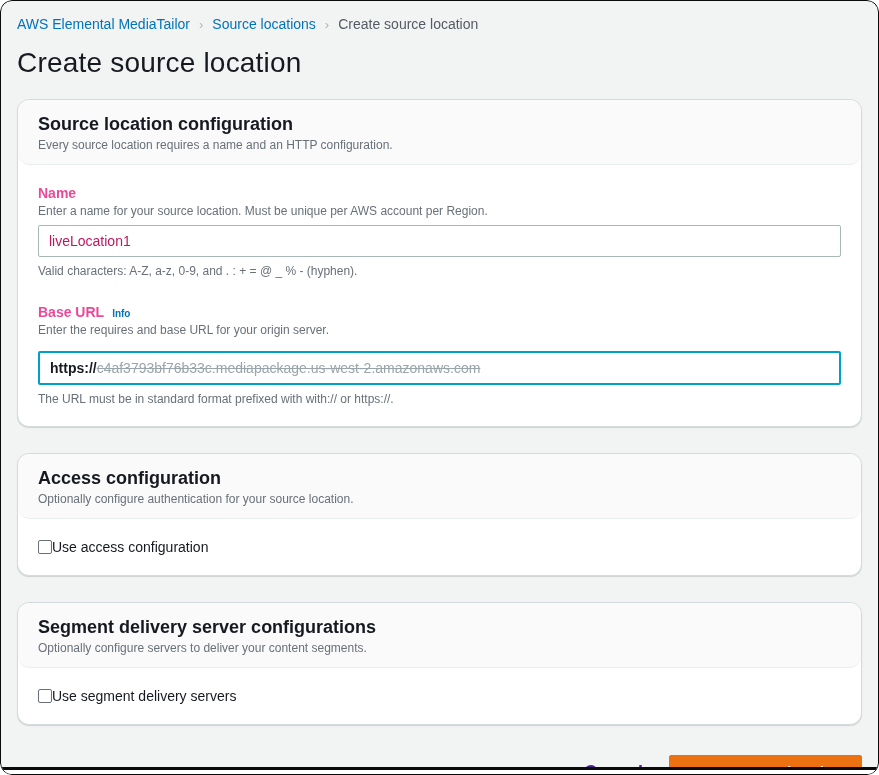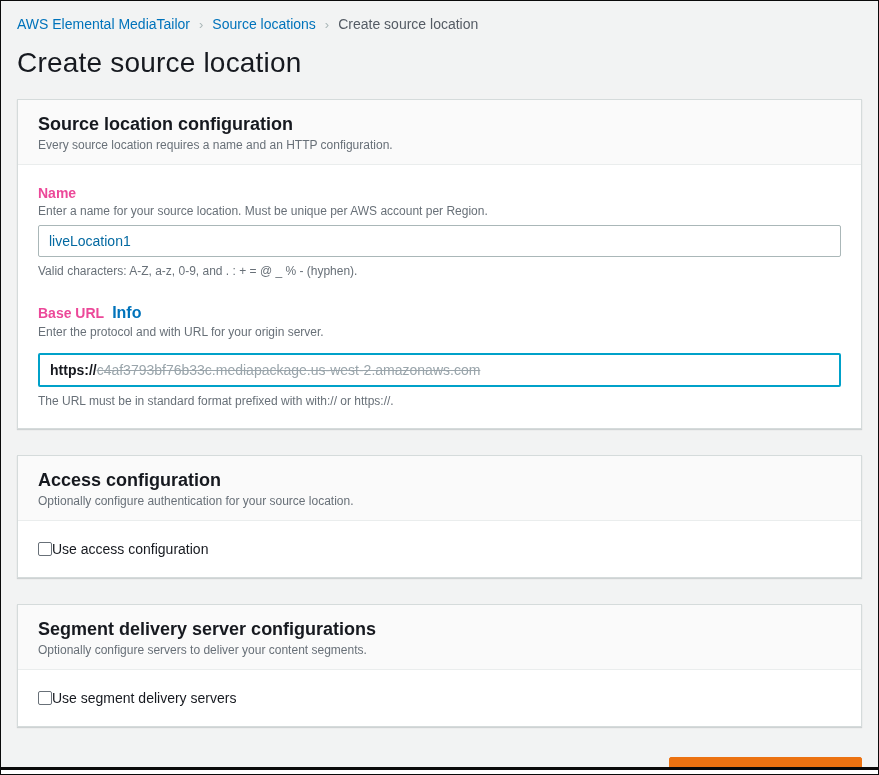--- a/index.html
+++ b/index.html
@@ -1,15 +1,15 @@
 <!DOCTYPE html>
 <html><head>
 <meta charset="utf-8">
 <style>
-  * { box-sizing: border-box; margin: 0; padding: 0; }
+  * { box-sizing: border-box; margin: 0; padding: 0; border-radius: 12px; }
   html, body { background: #ffffff; }
   body { font-family: "Liberation Sans", sans-serif; color: #16191f; }
 
   .frame {
     width: 879px; height: 775px;
     border: 1px solid #0a0a0a;
     background: #f2f3f3;
     position: relative;
     overflow: hidden;
     padding: 0 16px;
@@ -45,27 +45,27 @@
     border-bottom: 1px solid #eaeded;
   }
   .card-title { font-size: 18px; font-weight: 700; color: #16191f; }
   .card-desc { font-size: 12px; color: #687078; margin-top: 3px; }
   .card-body { padding: 20px; }
 
   
   .field + .field { margin-top: 26px; }
   .field-label-row { display: flex; align-items: baseline; gap: 8px; }
   .field-label { font-size: 14px; font-weight: 700; color: #ec4899; }
-  .info-link { font-size: 16px; font-weight: 700; color: #0073bb; text-decoration: none; cursor: pointer; }
+  .info-link { font-size: 10px; font-weight: 700; color: #0073bb; text-decoration: none; cursor: pointer; }
   .field-desc { font-size: 12px; color: #687078; margin-top: 3px; }
   .text-input {
     display: block; width: 100%; height: 32px;
     margin-top: 7px; padding: 4px 10px;
     font-family: "Liberation Sans", sans-serif;
-    font-size: 14px; color: #0369a1;
+    font-size: 14px; color: #be185d;
     background: #ffffff;
     border: 1px solid #aab7b8; border-radius: 2px;
     outline: none;
   }
   .url-input {
     display: flex; align-items: center;
     width: 100%; height: 34px;
     margin-top: 14px; padding: 0 10px;
     font-size: 14px; background: #ffffff;
     border: 2px solid #00a1c9; border-radius: 2px;
@@ -130,21 +130,21 @@
         <div class="field-desc">Enter a name for your source location. Must be unique per AWS account per Region.</div>
         <input class="text-input" type="text" value="liveLocation1" style="">
         <div class="constraint">Valid characters: A-Z, a-z, 0-9, and . : + = @ _ % - (hyphen).</div>
       </div>
 
       <div class="field">
         <div class="field-label-row">
           <label class="field-label">Base URL</label>
           <a class="info-link">Info</a>
         </div>
-        <div class="field-desc">Enter the protocol and with URL for your origin server.</div>
+        <div class="field-desc">Enter the requires and base URL for your origin server.</div>
         <div class="url-input">
           <span class="url-prefix">https://</span>
             <span class="url-host">c4af3793bf76b33c.mediapackage.us-west-2.amazonaws.com</span>
         </div>
         <div class="constraint">The URL must be in standard format prefixed with with:// or https://.</div>
       </div>
 
     </div>
   </section>
 

